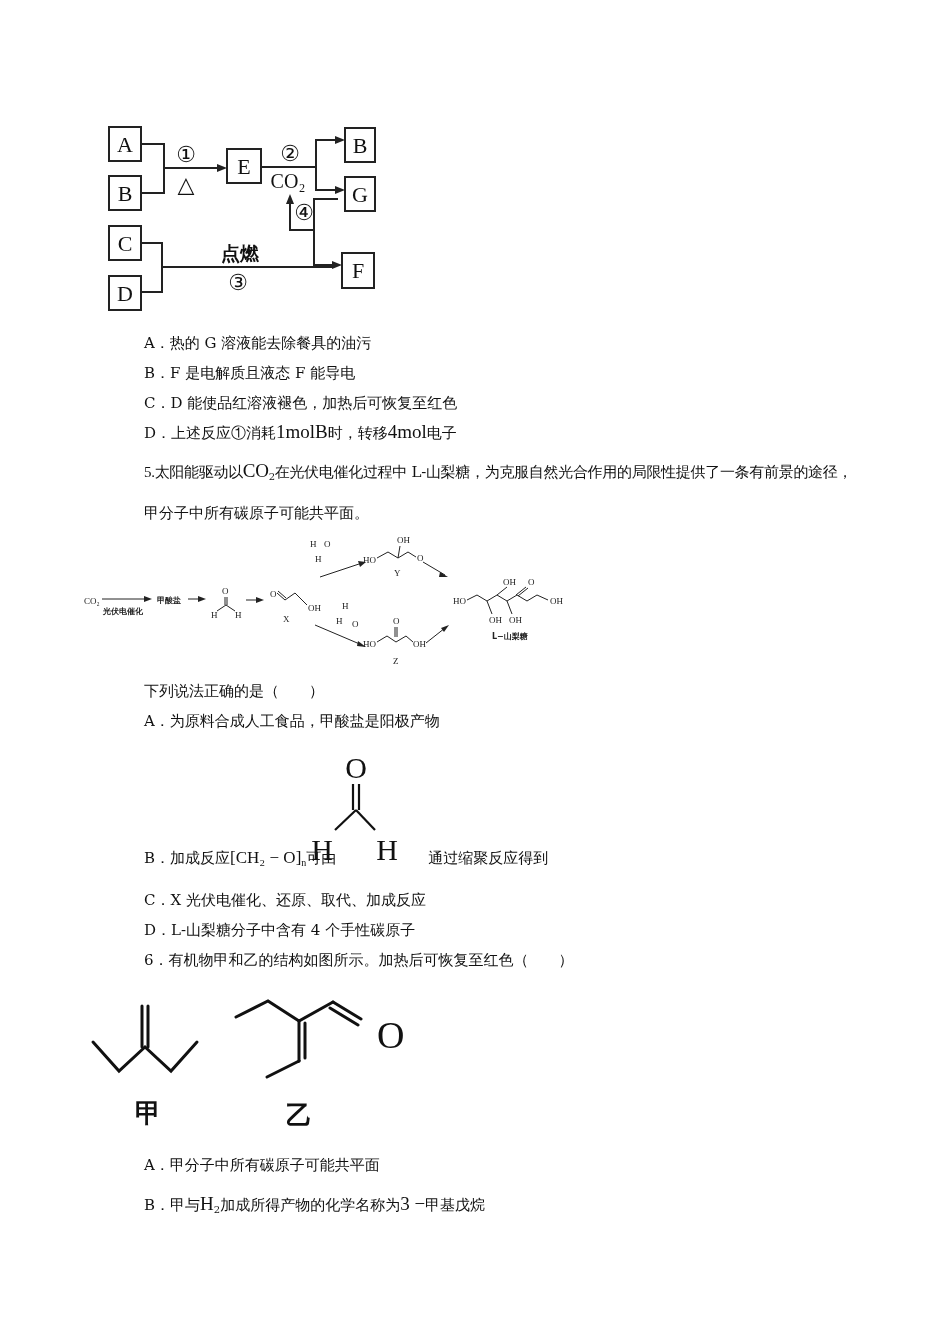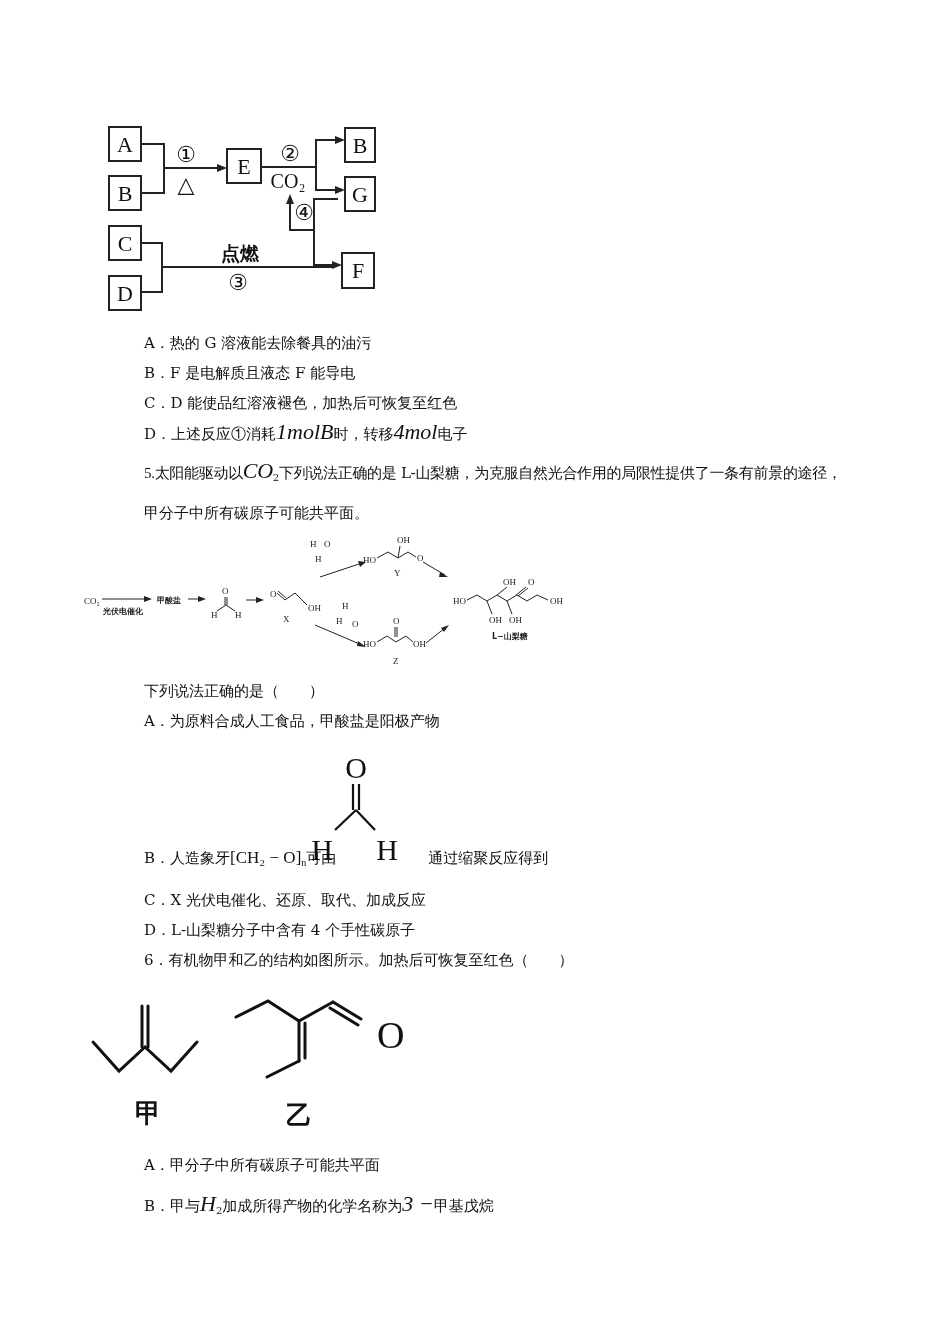--- a/index.html
+++ b/index.html
@@ -1,21 +1,21 @@
 <!DOCTYPE html>
 <html><head>
 <meta charset="utf-8">
 <style>
   html, body { margin: 0; padding: 0; background: #ffffff; }
   body { width: 950px; height: 1344px; position: relative; overflow: hidden;
          font-family: "DejaVu Serif", "Liberation Serif", serif; color: #111; }
   .abs { position: absolute; }
   .line { position: absolute; left: 96px; font-size: 15px; line-height: 20px; white-space: nowrap; margin-left: 48px; }
   .latin { font-family: "Liberation Serif", "DejaVu Serif", serif; }
-  .big { font-family: "Liberation Serif", serif; font-size: 22px; font-style: italic; }
+  .big { font-family: "Liberation Serif", serif; font-size: 19px; }
   sub { font-size: 10px; vertical-align: -3px; }
   svg text { font-family: "Liberation Serif", "DejaVu Serif", serif; }
   .cjk-fig { font-family: "DejaVu Sans", sans-serif; }
 </style>
 </head>
 <body>
 
 <svg class="abs" style="left:100px;top:110px" width="290" height="210" viewBox="0 0 290 210">
   <g fill="none" stroke="#222" stroke-width="2">
 
@@ -74,21 +74,21 @@
   <span>B．</span><span>F 是电解质且液态 F 能导电</span>
 </div>
 <div class="line" style="top:393px">
   <span>C．</span><span>D 能使品红溶液褪色，加热后可恢复至红色</span>
 </div>
 <div class="line" style="top:422px">
   <span>D．</span><span>上述反应①消耗</span><span class="big">1molB</span><span>时，转移</span><span class="big">4mol</span><span>电子</span>
 </div>
 
 <div class="line" style="top:461px;letter-spacing:-0.3px">
-  <span class="latin">5.</span><span>太阳能驱动以</span><span class="big">CO</span><sub>2</sub><span>下列说法正确的是 L-山梨糖，为克服自然光合作用的局限性提供了一条有前景的途径，</span>
+  <span class="latin">5.</span><span>太阳能驱动以</span><span class="big">CO</span><sub>2</sub><span>在光伏电催化过程中 L-山梨糖，为克服自然光合作用的局限性提供了一条有前景的途径，</span>
 </div>
 <div class="line" style="top:503px">甲分子中所有碳原子可能共平面。</div>
 
 <svg class="abs" style="left:80px;top:530px" width="500" height="140" viewBox="0 0 500 140">
   <g font-size="9" fill="#222">
     <text x="4" y="74">CO₂</text>
     <text x="23" y="84" class="cjk-fig" font-size="8" font-weight="bold">光伏电催化</text>
     <text x="77" y="73" class="cjk-fig" font-size="8" font-weight="bold">甲酸盐</text>
 
     <text x="142" y="64">O</text>
@@ -182,21 +182,21 @@
     <polygon points="369,95 361,98 364,102"></polygon>
   </g>
 </svg>
 
 <div class="line" style="top:681px">下列说法正确的是（　　）</div>
 <div class="line" style="top:711px">
   <span>A．</span><span>为原料合成人工食品，甲酸盐是阳极产物</span>
 </div>
 
 <div class="line" style="top:848px">
-  <span>B．</span><span>人造象牙</span><span class="latin" style="font-size:17px">[<span>CH₂ − O</span>]<sub>n</sub></span><span>可由</span><span style="display:inline-block;width:92px"></span><span>通过缩聚反应得到</span>
+  <span>B．</span><span>加成反应</span><span class="latin" style="font-size:17px">[<span>CH₂ − O</span>]<sub>n</sub></span><span>可由</span><span style="display:inline-block;width:92px"></span><span>通过缩聚反应得到</span>
 </div>
 <svg class="abs" style="left:305px;top:748px" width="100" height="118" viewBox="0 0 100 118">
   <g font-size="30" fill="#111" text-anchor="middle">
     <text x="51" y="30">O</text>
     <text x="17" y="112">H</text>
     <text x="82" y="112">H</text>
   </g>
   <g stroke="#111" stroke-width="2.2">
     <line x1="48" y1="36" x2="48" y2="62"></line>
       <line x1="54" y1="36" x2="54" y2="62"></line>

